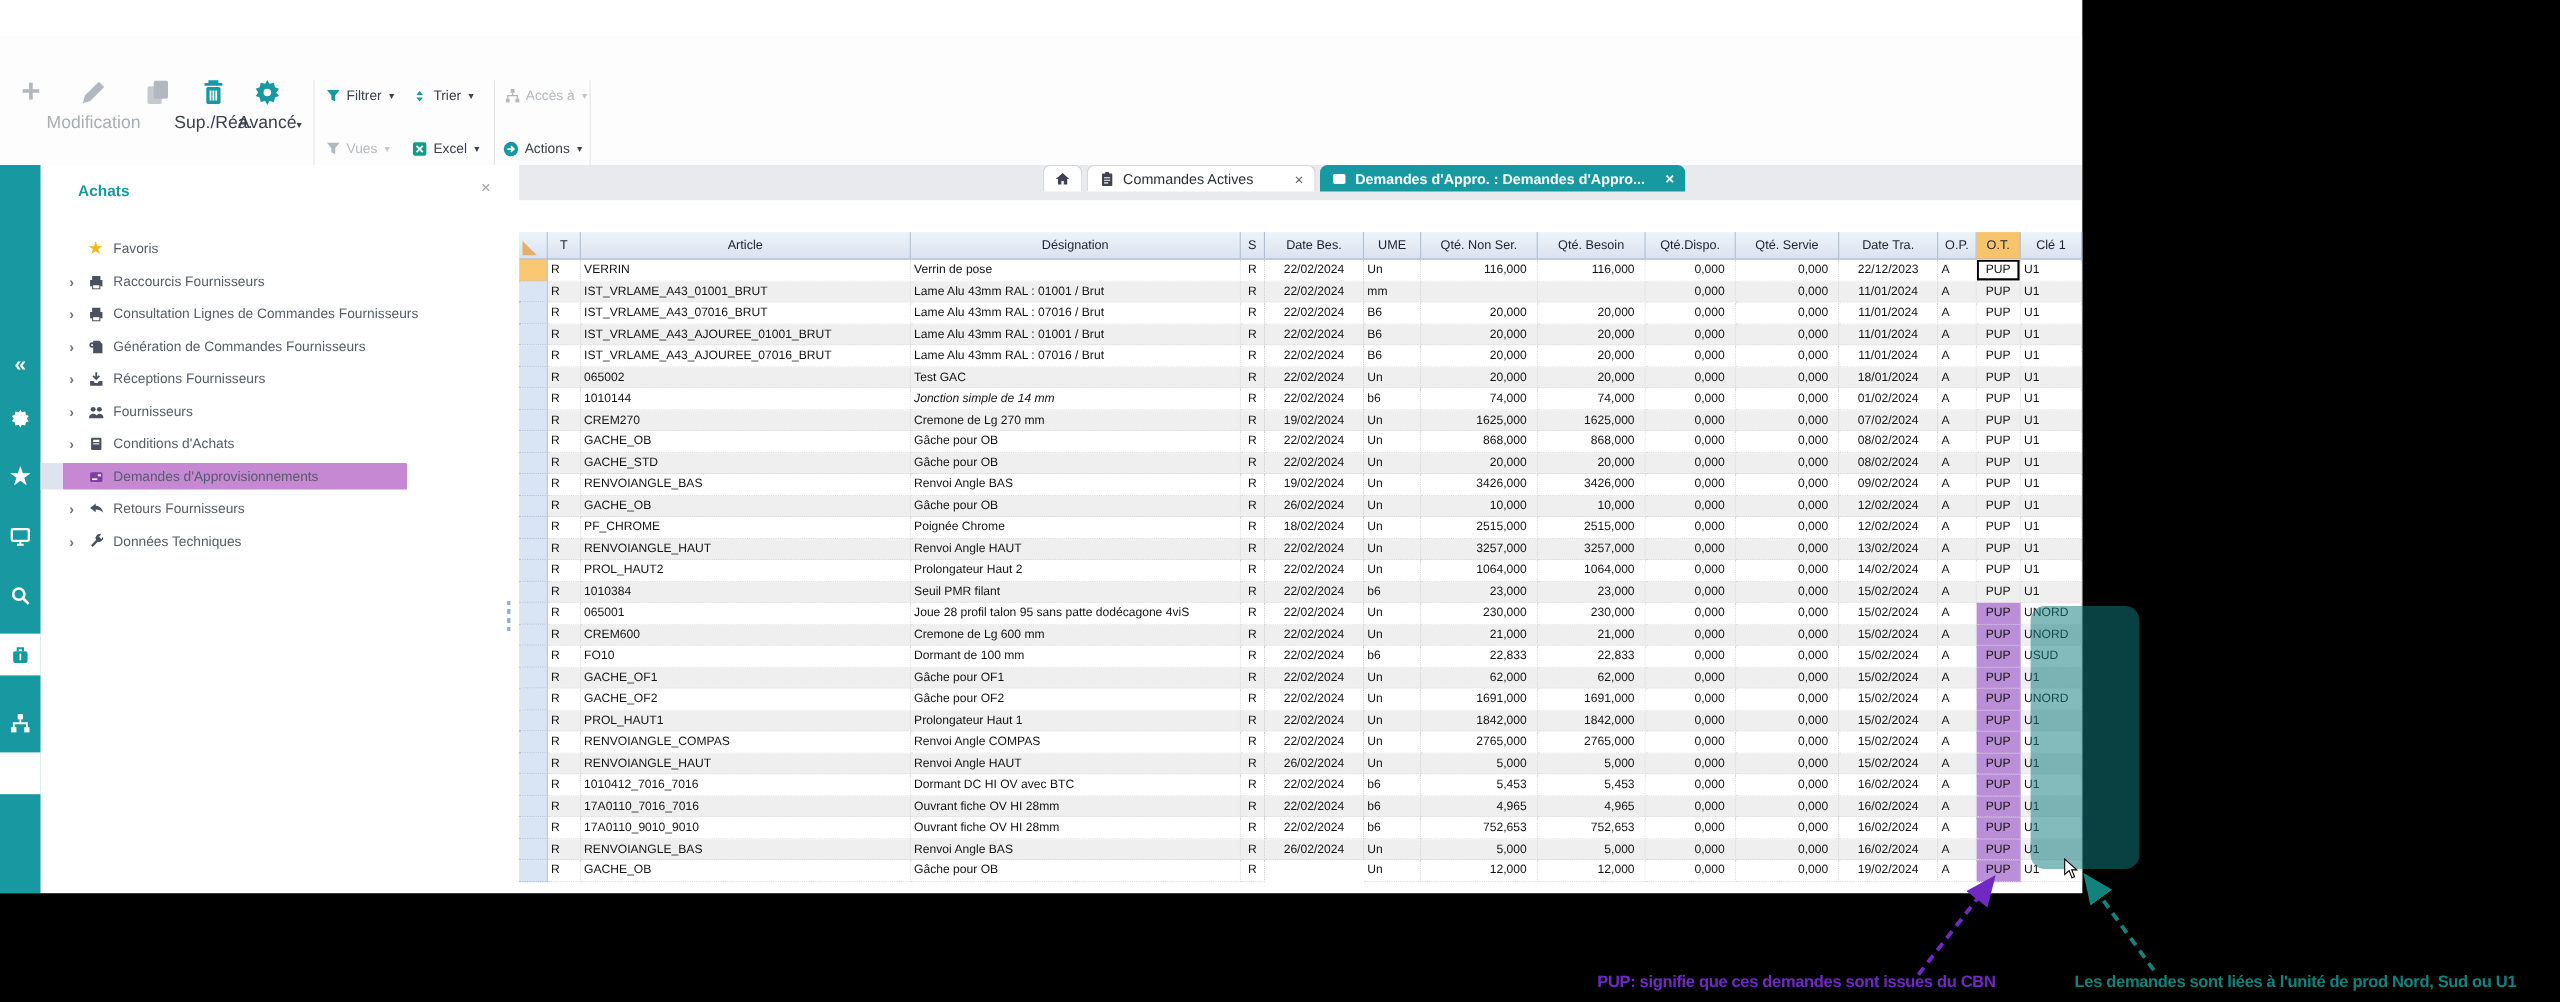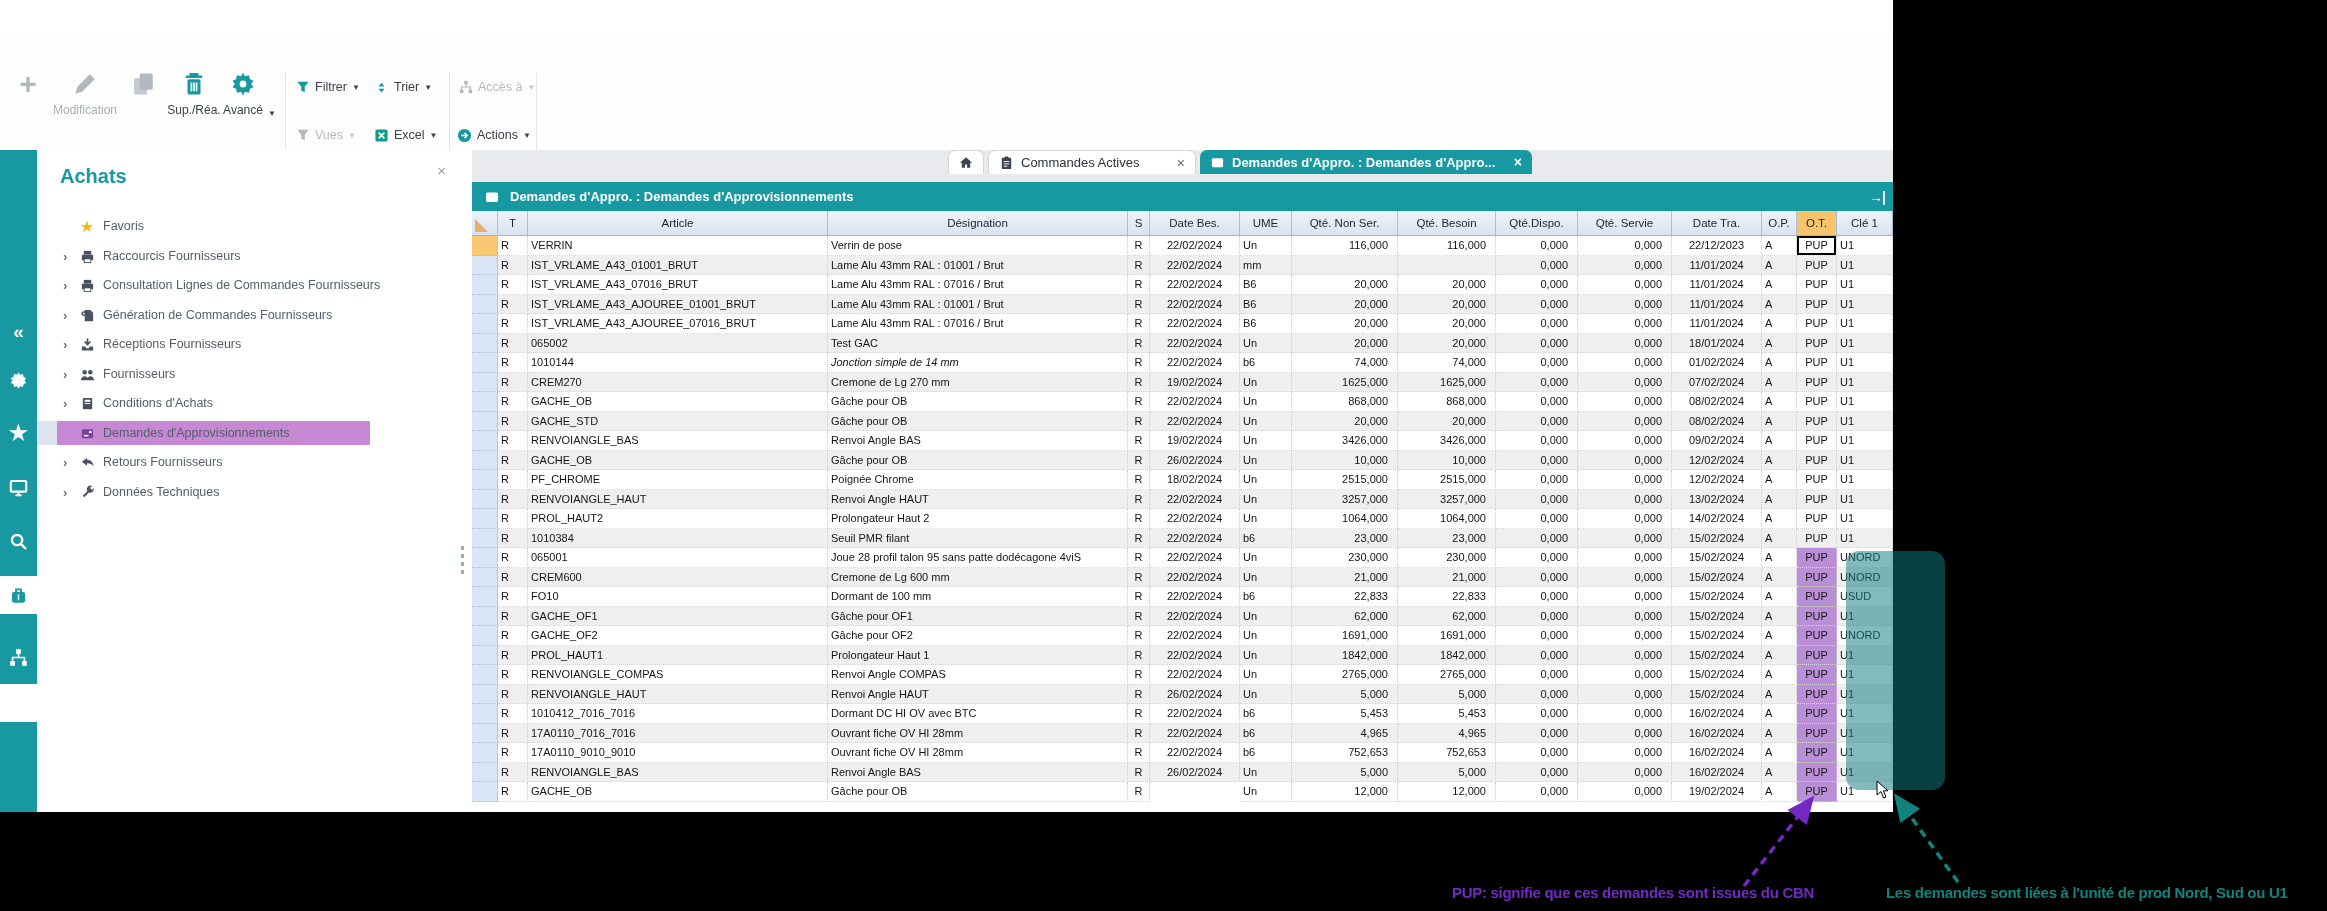--- a/index.html
+++ b/index.html
@@ -6,37 +6,37 @@
     font-family:"Liberation Sans",sans-serif;overflow:hidden;}
   #app{position:absolute;left:0;top:0;width:1893px;height:812px;background:#fff;overflow:hidden;}
   
   .menubar{position:absolute;left:0;top:0;width:100%;height:33px;background:#1899a2;}
   .menu-item{position:absolute;top:0;height:33px;display:flex;align-items:center;justify-content:center;
     color:#fff;font-size:13.5px;font-weight:bold;cursor:default;}
   .menu-item.active{background:#fff;color:#1899a2;border-radius:10px 10px 0 0;}
   
   .ribbon{position:absolute;left:0;top:33px;width:100%;height:117px;background:#fdfdfd;}
   .rb-big{position:absolute;top:38px;display:flex;flex-direction:column;align-items:center;gap:6px;}
-  .rb-big .lbl{font-size:12px;color:#3b414c;white-space:nowrap;}
+  .rb-big .lbl{font-size:16px;color:#3b414c;white-space:nowrap;}
   .rb-big .lbl.dis{color:#a9aeb6;}
   .rb-sm{position:absolute;display:flex;align-items:center;gap:5px;height:24px;font-size:12.5px;color:#3b414c;}
   .rb-sm.dis{color:#b6bac0;}
   .caret{font-size:8px;color:#3b414c;}
   .caret.dis{color:#c3c7cc;}
   .rb-sep{position:absolute;top:40px;height:100px;border-left:1px solid #e3e5e8;}
   .rb-group{position:absolute;top:130px;width:100px;text-align:center;font-size:12px;color:#b9bec6;}
   .ic{display:inline-block;vertical-align:middle;} .plus{font-size:30px;font-weight:bold;color:#b3b8bf;line-height:26px;}
   
   .rail{position:absolute;left:0;top:150px;width:37px;height:662px;background:#1899a2;}
   .rail-item{position:absolute;left:0;width:37px;height:38px;display:flex;align-items:center;justify-content:center;color:#fff;}
   .rail-item.active{background:#fff;color:#1899a2;}
   .rail-item .glyph{font-size:19px;font-weight:bold;}
   
   .nav{position:absolute;left:37px;top:150px;width:423px;height:662px;background:#fff;}
-  .nav-title{position:absolute;left:23px;top:15px;font-size:20px;font-weight:bold;color:#1899a2;}
+  .nav-title{position:absolute;left:34px;top:15px;font-size:14px;font-weight:bold;color:#1899a2;}
   .nav-close{position:absolute;right:14px;top:12px;font-size:15px;color:#9aa1ab;cursor:default;}
   .nav-item{position:absolute;left:0;width:100%;height:24px;display:flex;align-items:center;font-size:12.5px;color:#555d6b;}
   .nav-item .exp{width:14px;margin-left:26px;font-size:13px;font-weight:bold;color:#6b7280;}
   .nav-item .nic{width:20px;margin-right:6px;display:flex;justify-content:center;}
   .nav-item.selected .hl{position:absolute;left:20px;top:0;height:24px;width:313px;background:#c688d3;z-index:0;border-radius:1px;}
   .nav-item.selected .pre{position:absolute;left:0;top:0;height:24px;width:20px;background:#dde4f0;}
   .nav-item > *{position:relative;z-index:1;}
   .fav-star{color:#f3b70f;font-size:16px;}
   .splitter{position:absolute;left:460px;top:150px;width:12px;height:662px;background:#fff;}
   .splitter .dots{position:absolute;left:1px;top:396px;width:3px;height:30px;
@@ -350,29 +350,20 @@
         <svg class="ic" width="15" height="15" viewBox="0 0 16 16" fill="#fff" stroke="none" style="color:#fff">
           <rect x="2" y="3.5" width="12" height="9.5" rx="1.5"></rect>
           <rect x="4" y="9.5" width="5" height="1.6" fill="#fff"></rect>
           <rect x="9.5" y="5.5" width="3" height="2" fill="#fff"></rect>
         </svg>
         <span style="white-space:nowrap;overflow:hidden;flex:1;">Demandes d'Appro. : Demandes d'Appro...</span>
         <span class="close">×</span>
       </div>
     </div>
 
-  <div class="docbar">
-    <span class="dic" id="i-card-doc"><svg class="ic" width="16" height="16" viewBox="0 0 16 16" fill="#fff" stroke="none" style="color:#fff">
-          <rect x="2" y="3.5" width="12" height="9.5" rx="1.5"></rect>
-          <rect x="4" y="9.5" width="5" height="1.6" fill="#fff"></rect>
-          <rect x="9.5" y="5.5" width="3" height="2" fill="#fff"></rect>
-        </svg></span>
-    <span class="title">Demandes d'Appro. : Demandes d'Approvisionnements</span>
-    <span class="endarrow">→|</span>
-  </div>
 
   <div class="grid">
     <div class="ghead" id="ghead">
         <div class="hcell corner" style="width: 26px;"></div>
         <div class="hcell" style="width: 30px;">T</div>
         <div class="hcell" style="width: 300px;">Article</div>
         <div class="hcell" style="width: 300px;">Désignation</div>
         <div class="hcell" style="width: 22px;">S</div>
         <div class="hcell" style="width: 90px;">Date Bes.</div>
         <div class="hcell" style="width: 52px;">UME</div>

